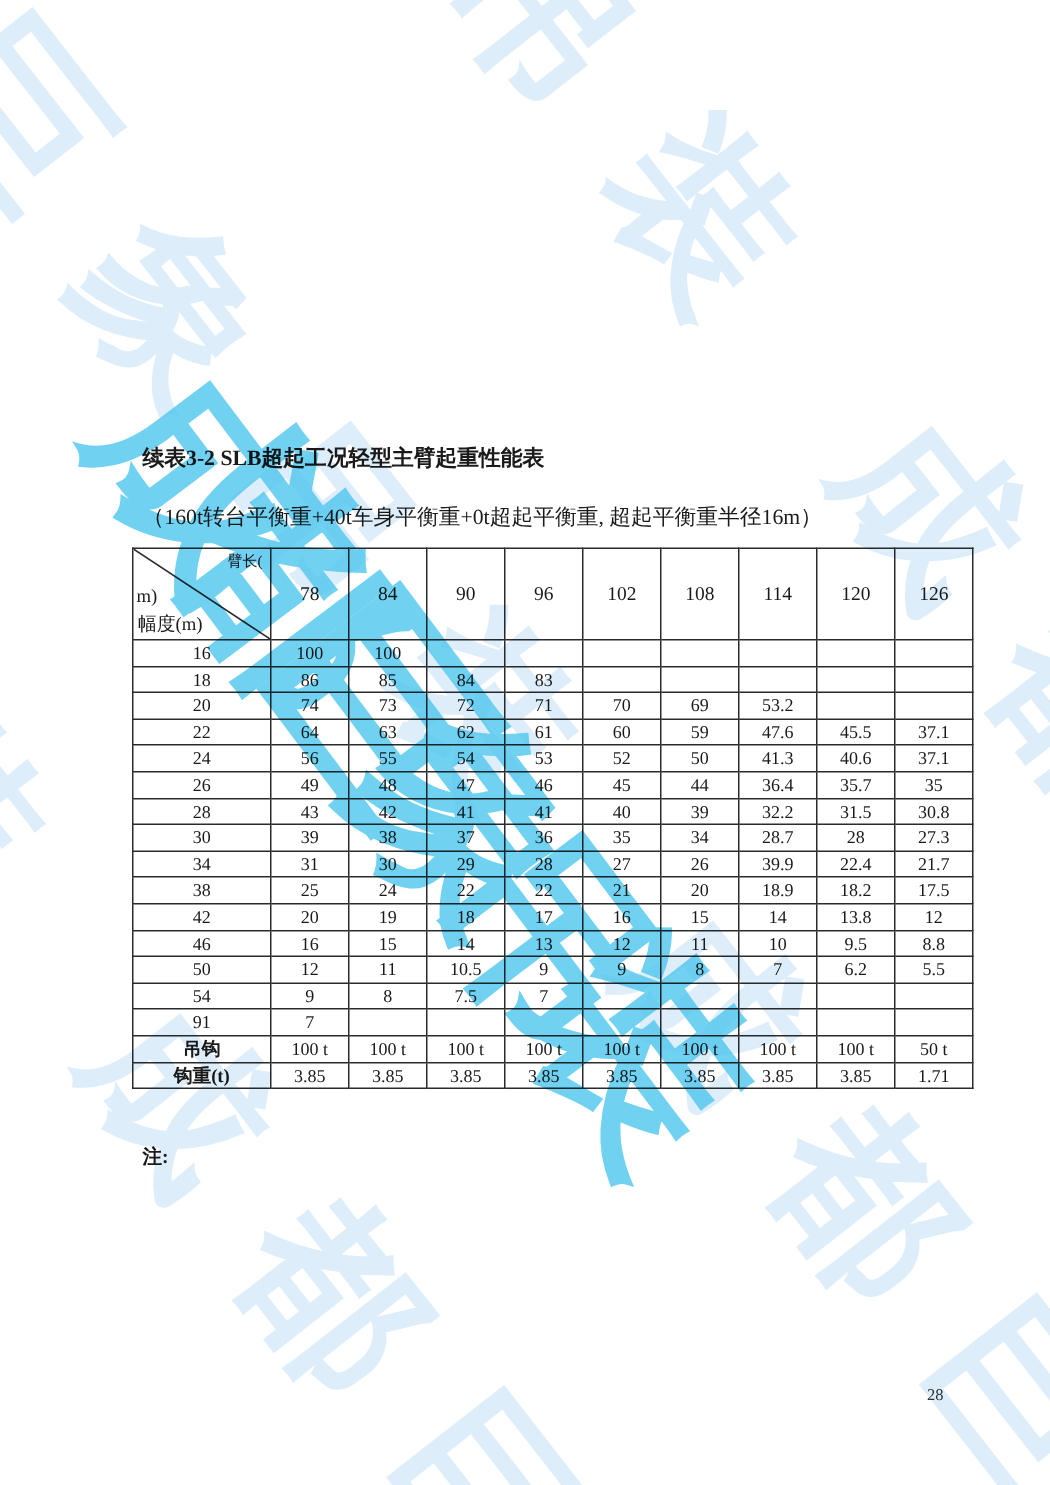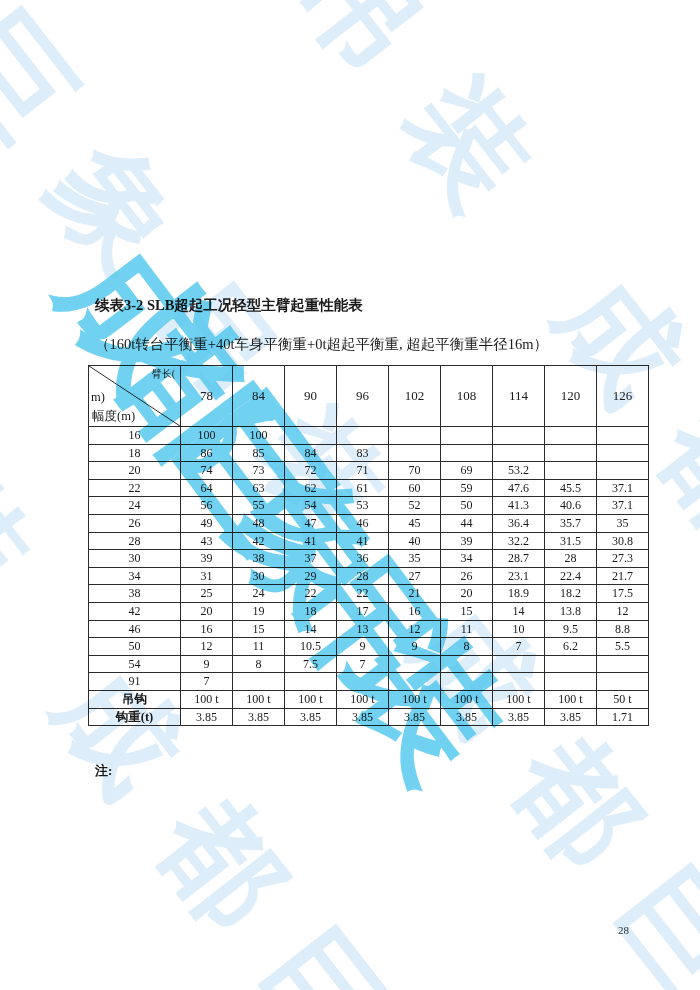--- a/index.html
+++ b/index.html
@@ -211,21 +211,21 @@
               <td>27.3</td>
             </tr>
             <tr>
               <th>34</th>
               <td>31</td>
               <td>30</td>
               <td>29</td>
               <td>28</td>
               <td>27</td>
               <td>26</td>
-              <td>23.1</td>
+              <td>39.9</td>
               <td>22.4</td>
               <td>21.7</td>
             </tr>
             <tr>
               <th>38</th>
               <td>25</td>
               <td>24</td>
               <td>22</td>
               <td>22</td>
               <td>21</td>

